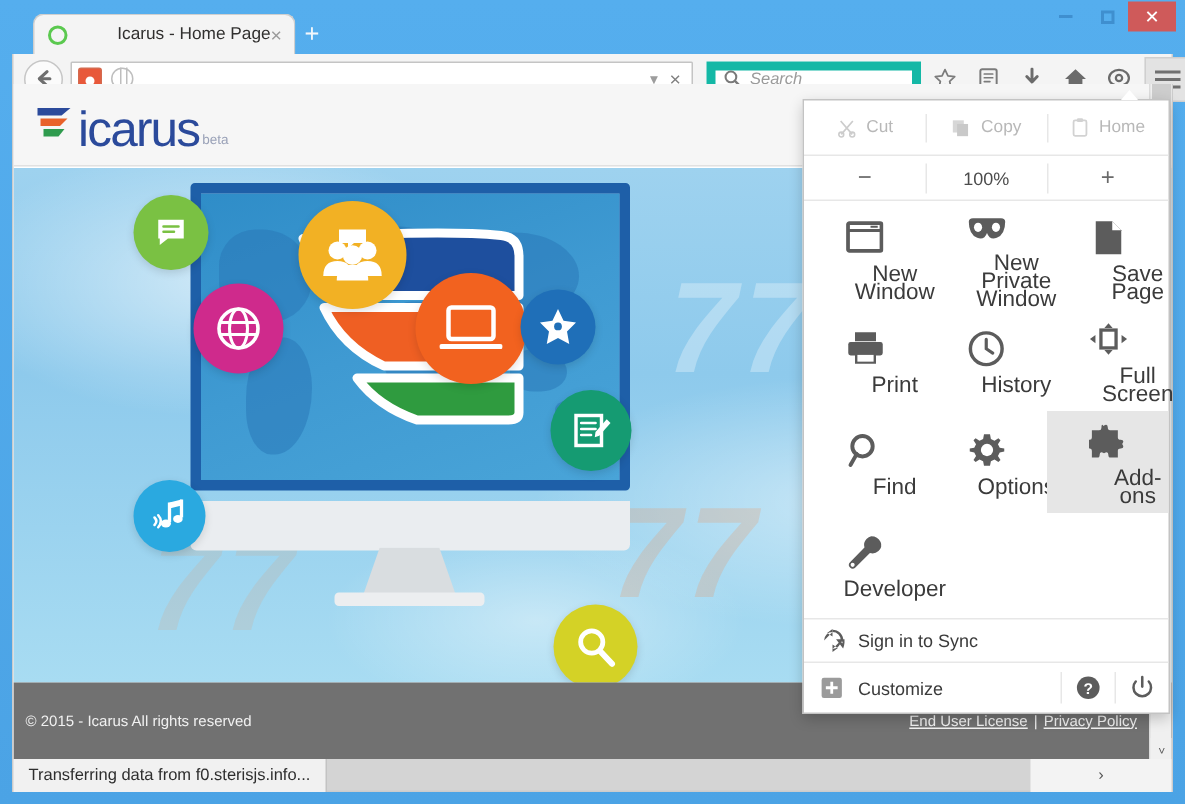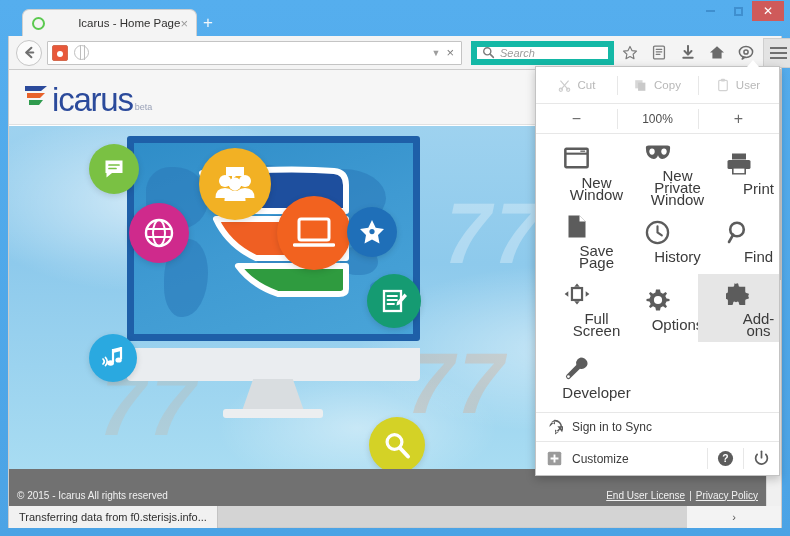--- a/index.html
+++ b/index.html
@@ -115,21 +115,21 @@
   #menu-button {
     width: 30px; height: 30px; margin-left: 4px; margin-right: 4px;
     display: flex; flex-direction: column; align-items: center; justify-content: center;
     gap: 3px; cursor: pointer; flex: 0 0 auto;
     background: #e3e3e3; border: 1px solid #cfcfcf;
   }
   #menu-button span { display: block; width: 17px; height: 2px; background: #6f6f6f; }
 
   
   #content {
-    position: absolute; top: 70px; left: 8px;
+    position: absolute; top: 56px; left: 8px;
     width: 774px; height: 452px;
     background: #fff; border: 1px solid #ccc; border-top: none;
     overflow: hidden;
   }
 
   
   #page-header {
     position: absolute; top: 0; left: 0; width: 774px; height: 55px;
     background: #f6f6f6; border-bottom: 1px solid #e1e1e1;
     display: flex; align-items: center;
@@ -525,21 +525,21 @@
             <rect x="1.5" y="1.5" width="9" height="10" fill="#d7d7d7"></rect>
             <rect x="5" y="4.5" width="9" height="10" fill="#c9c9c9"></rect>
           </svg>
         <span>Copy</span>
       </div>
       <div class="edit-item">
         <svg width="12" height="14" viewBox="0 0 14 16">
             <rect x="2" y="2.5" width="10" height="12" rx="1.2" fill="none" stroke="#d2d2d2" stroke-width="1.4"></rect>
             <rect x="4.6" y="0.8" width="4.8" height="3" rx="1" fill="#d2d2d2"></rect>
           </svg>
-        <span>User</span>
+        <span>Home</span>
       </div>
     </div>
 
     <div id="zoom-row">
       <div class="zoom-item">
         <span class="zoom-sign">−</span>
       </div>
       <div class="zoom-item">
         <span>100%</span>
       </div>
@@ -562,72 +562,72 @@
       <div class="mitem">
         <div class="micon">
           <svg width="28" height="17" viewBox="0 0 30 18">
               <path d="M2 4 Q2 1.5 5 1.5 L25 1.5 Q28 1.5 28 4 Q28 13 22 15.5 Q17 17.5 15 12 Q13 17.5 8 15.5 Q2 13 2 4 Z" fill="#5c5c5c"></path>
               <ellipse cx="8.6" cy="8" rx="2.9" ry="3.3" fill="#fff"></ellipse>
               <ellipse cx="21.4" cy="8" rx="2.9" ry="3.3" fill="#fff"></ellipse>
             </svg>
         </div>
         <div class="mlabel">New Private Window</div>
       </div>
+      <div class="mitem">
+        <div class="micon">
+          <svg width="20" height="25" viewBox="0 0 20 25">
+              <path d="M1.5 1.5 H12.5 L18.5 7.5 V23.5 H1.5 Z" fill="#5c5c5c"></path>
+              <path d="M12.5 1.5 V7.5 H18.5 Z" fill="#fff"></path>
+            </svg>
+        </div>
+        <div class="mlabel">Save Page</div>
+      </div>
+
       <div class="mitem">
         <div class="micon">
           <svg width="26" height="24" viewBox="0 0 26 24">
               <rect x="6" y="1.5" width="14" height="6" fill="#5c5c5c"></rect>
               <rect x="1.5" y="8" width="23" height="9" rx="1.6" fill="#5c5c5c"></rect>
               <rect x="6" y="15" width="14" height="7.5" fill="#5c5c5c"></rect>
               <rect x="7.6" y="16.6" width="10.8" height="4.5" fill="#fff"></rect>
             </svg>
         </div>
         <div class="mlabel">Print</div>
       </div>
-
-      <div class="mitem">
-        <div class="micon">
-          <svg width="20" height="25" viewBox="0 0 20 25">
-              <path d="M1.5 1.5 H12.5 L18.5 7.5 V23.5 H1.5 Z" fill="#5c5c5c"></path>
-              <path d="M12.5 1.5 V7.5 H18.5 Z" fill="#fff"></path>
-            </svg>
-        </div>
-        <div class="mlabel">Save Page</div>
-      </div>
       <div class="mitem">
         <div class="micon">
           <svg width="25" height="25" viewBox="0 0 26 26">
               <circle cx="13" cy="13" r="11" fill="none" stroke="#5c5c5c" stroke-width="2.4"></circle>
               <path d="M13 6.5 V13 L17.5 16" fill="none" stroke="#5c5c5c" stroke-width="2.2" stroke-linecap="round"></path>
             </svg>
         </div>
         <div class="mlabel">History</div>
       </div>
-      <div class="mitem">
-        <div class="micon">
-          <svg width="24" height="24" viewBox="0 0 24 24">
-              <circle cx="10" cy="9.5" r="6.8" fill="none" stroke="#5c5c5c" stroke-width="2.6"></circle>
-              <path d="M6.2 14.6 L2 22" stroke="#5c5c5c" stroke-width="2.6" stroke-linecap="round"></path>
-            </svg>
-        </div>
-        <div class="mlabel">Find</div>
-      </div>
-
       <div class="mitem">
         <div class="micon">
           <svg width="26" height="22" viewBox="0 0 28 24">
               <rect x="8.5" y="5.5" width="11" height="13" fill="none" stroke="#5c5c5c" stroke-width="2.4"></rect>
               <path d="M14 0.5 L17 4 H11 Z" fill="#5c5c5c"></path>
               <path d="M14 23.5 L17 20 H11 Z" fill="#5c5c5c"></path>
               <path d="M0.5 12 L4.5 9 V15 Z" fill="#5c5c5c"></path>
               <path d="M27.5 12 L23.5 9 V15 Z" fill="#5c5c5c"></path>
             </svg>
         </div>
         <div class="mlabel">Full Screen</div>
       </div>
+
+      <div class="mitem">
+        <div class="micon">
+          <svg width="24" height="24" viewBox="0 0 24 24">
+              <circle cx="10" cy="9.5" r="6.8" fill="none" stroke="#5c5c5c" stroke-width="2.6"></circle>
+              <path d="M6.2 14.6 L2 22" stroke="#5c5c5c" stroke-width="2.6" stroke-linecap="round"></path>
+            </svg>
+        </div>
+        <div class="mlabel">Find</div>
+      </div>
       <div class="mitem">
         <div class="micon">
           <svg width="24" height="24" viewBox="0 0 24 24">
               <path d="M12 1.5 L14 1.5 L14.6 4.6 L17 5.8 L19.6 4.1 L21 5.5 L19.3 8.1 L20.5 10.5 L23.5 11 L23.5 13 L20.5 13.6 L19.3 16 L21 18.6 L19.6 20 L17 18.3 L14.6 19.5 L14 22.5 L12 22.5 L10 22.5 L9.4 19.5 L7 18.3 L4.4 20 L3 18.6 L4.7 16 L3.5 13.6 L0.5 13 L0.5 11 L3.5 10.5 L4.7 8.1 L3 5.5 L4.4 4.1 L7 5.8 L9.4 4.6 L10 1.5 Z" fill="#5c5c5c"></path>
               <circle cx="12" cy="12" r="4.1" fill="#fff"></circle>
             </svg>
         </div>
         <div class="mlabel">Options</div>
       </div>
       <div class="mitem sel">

